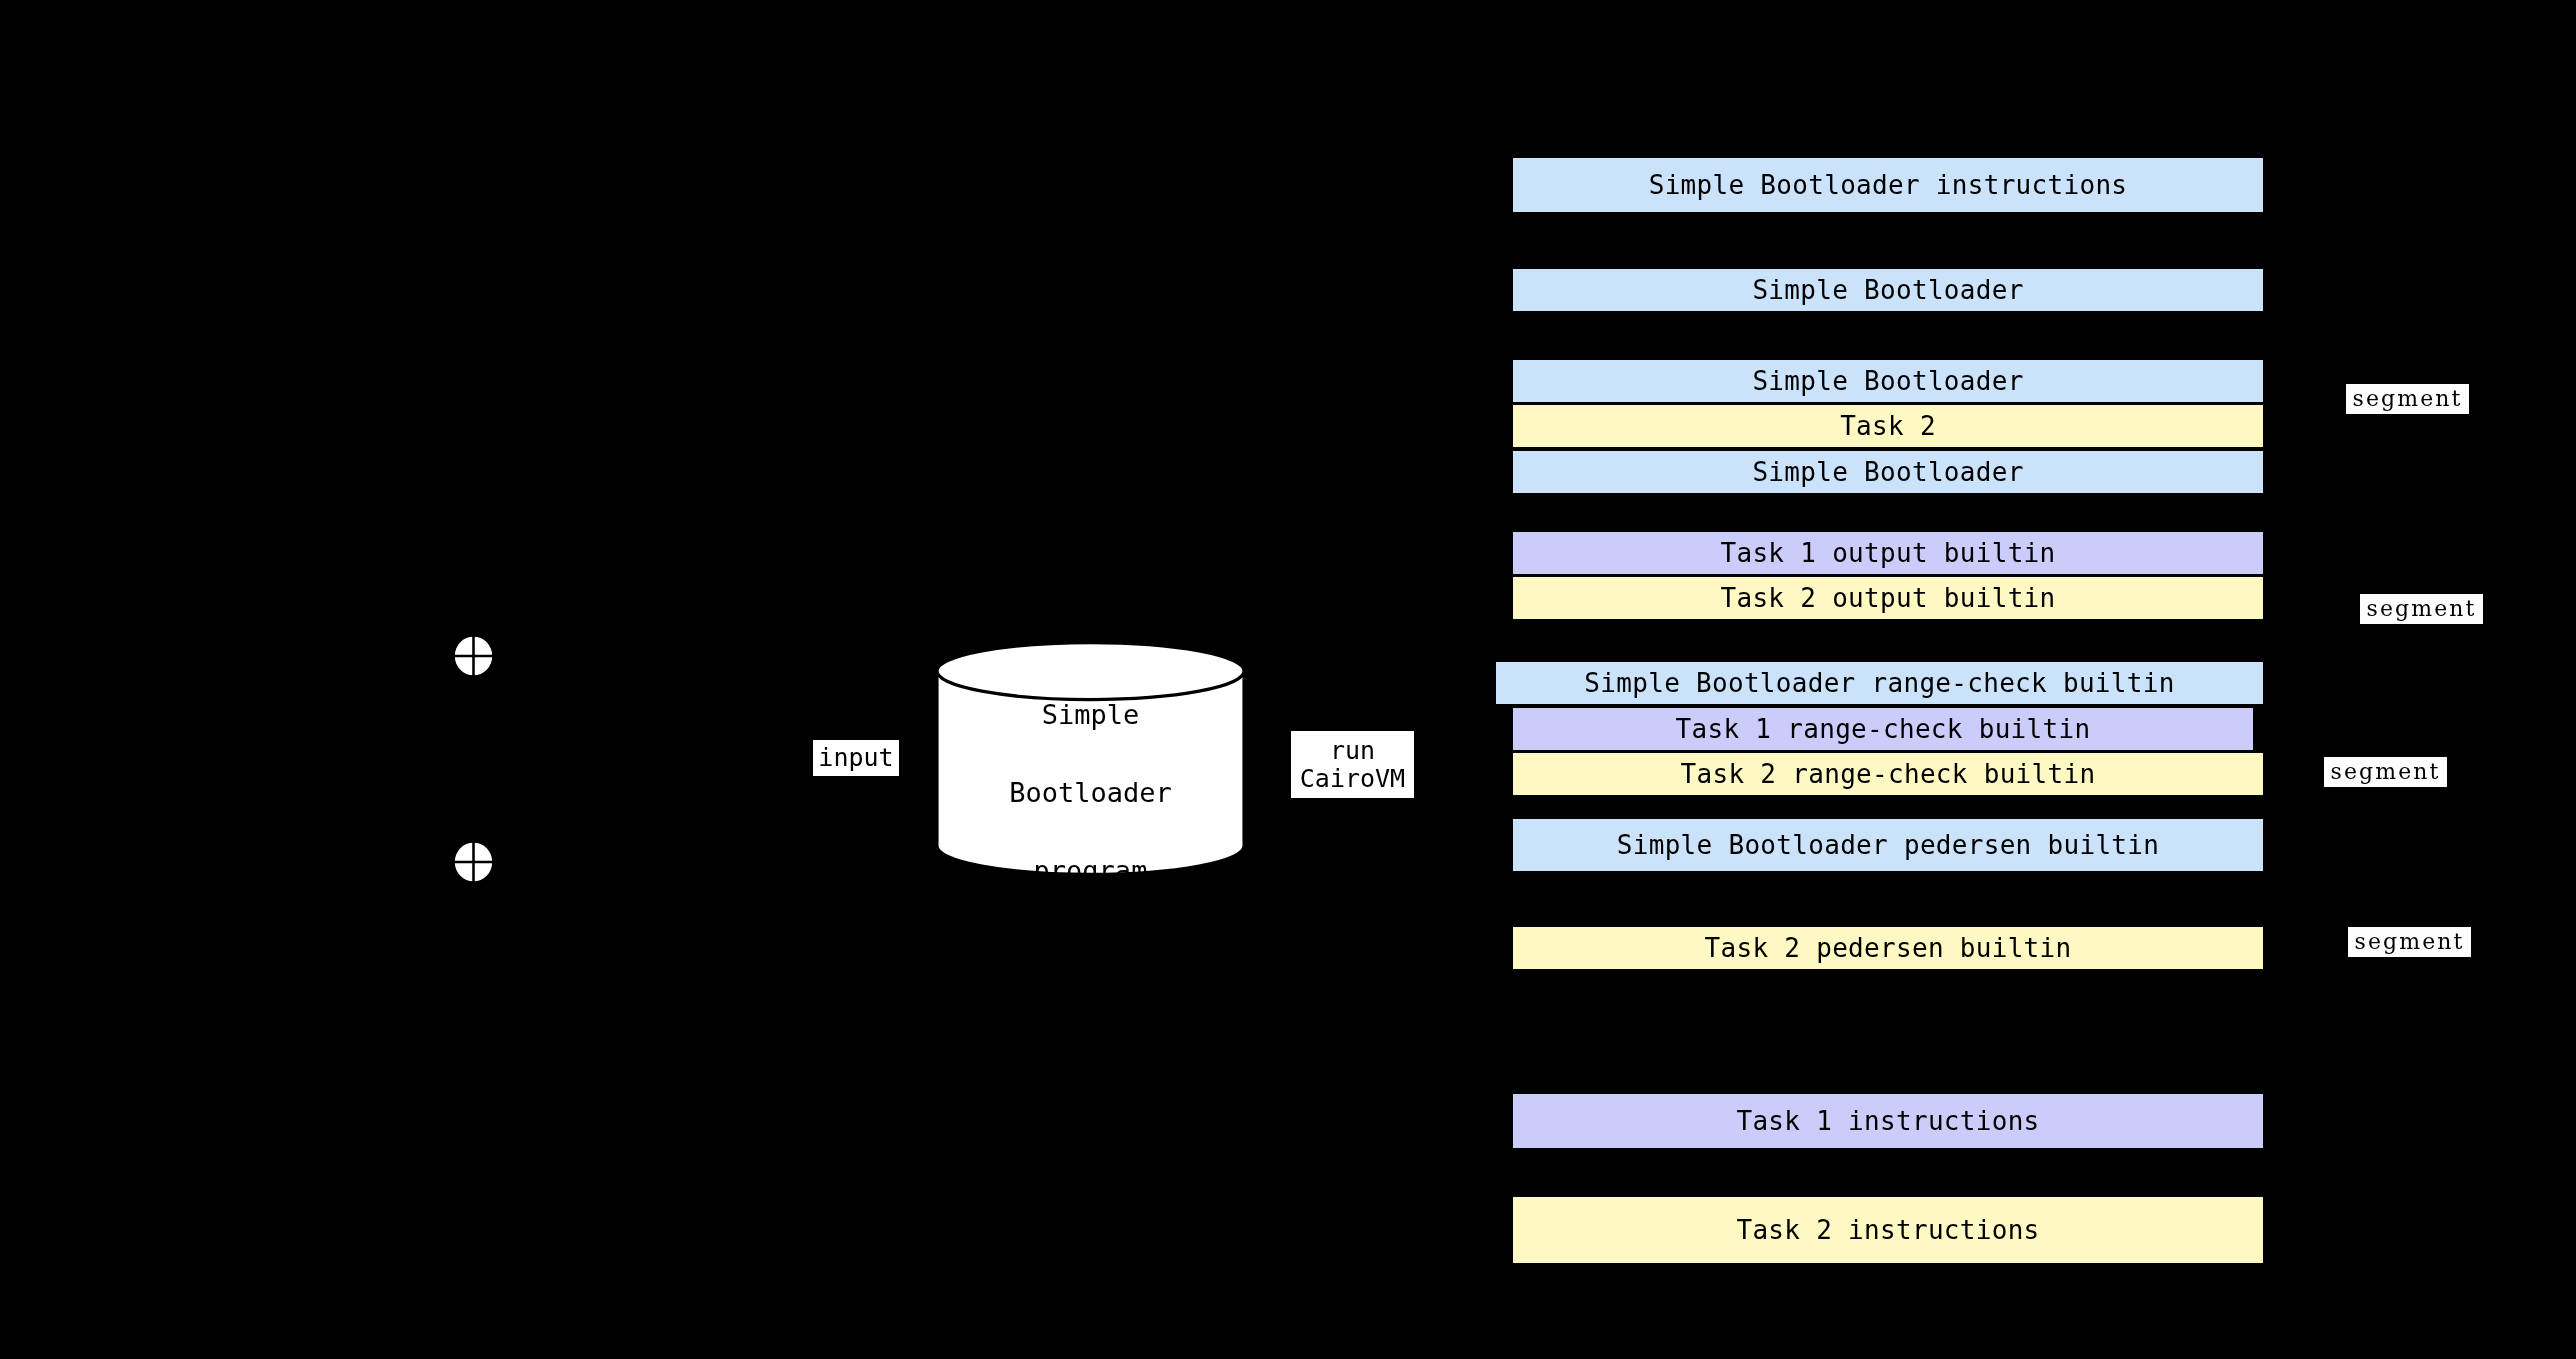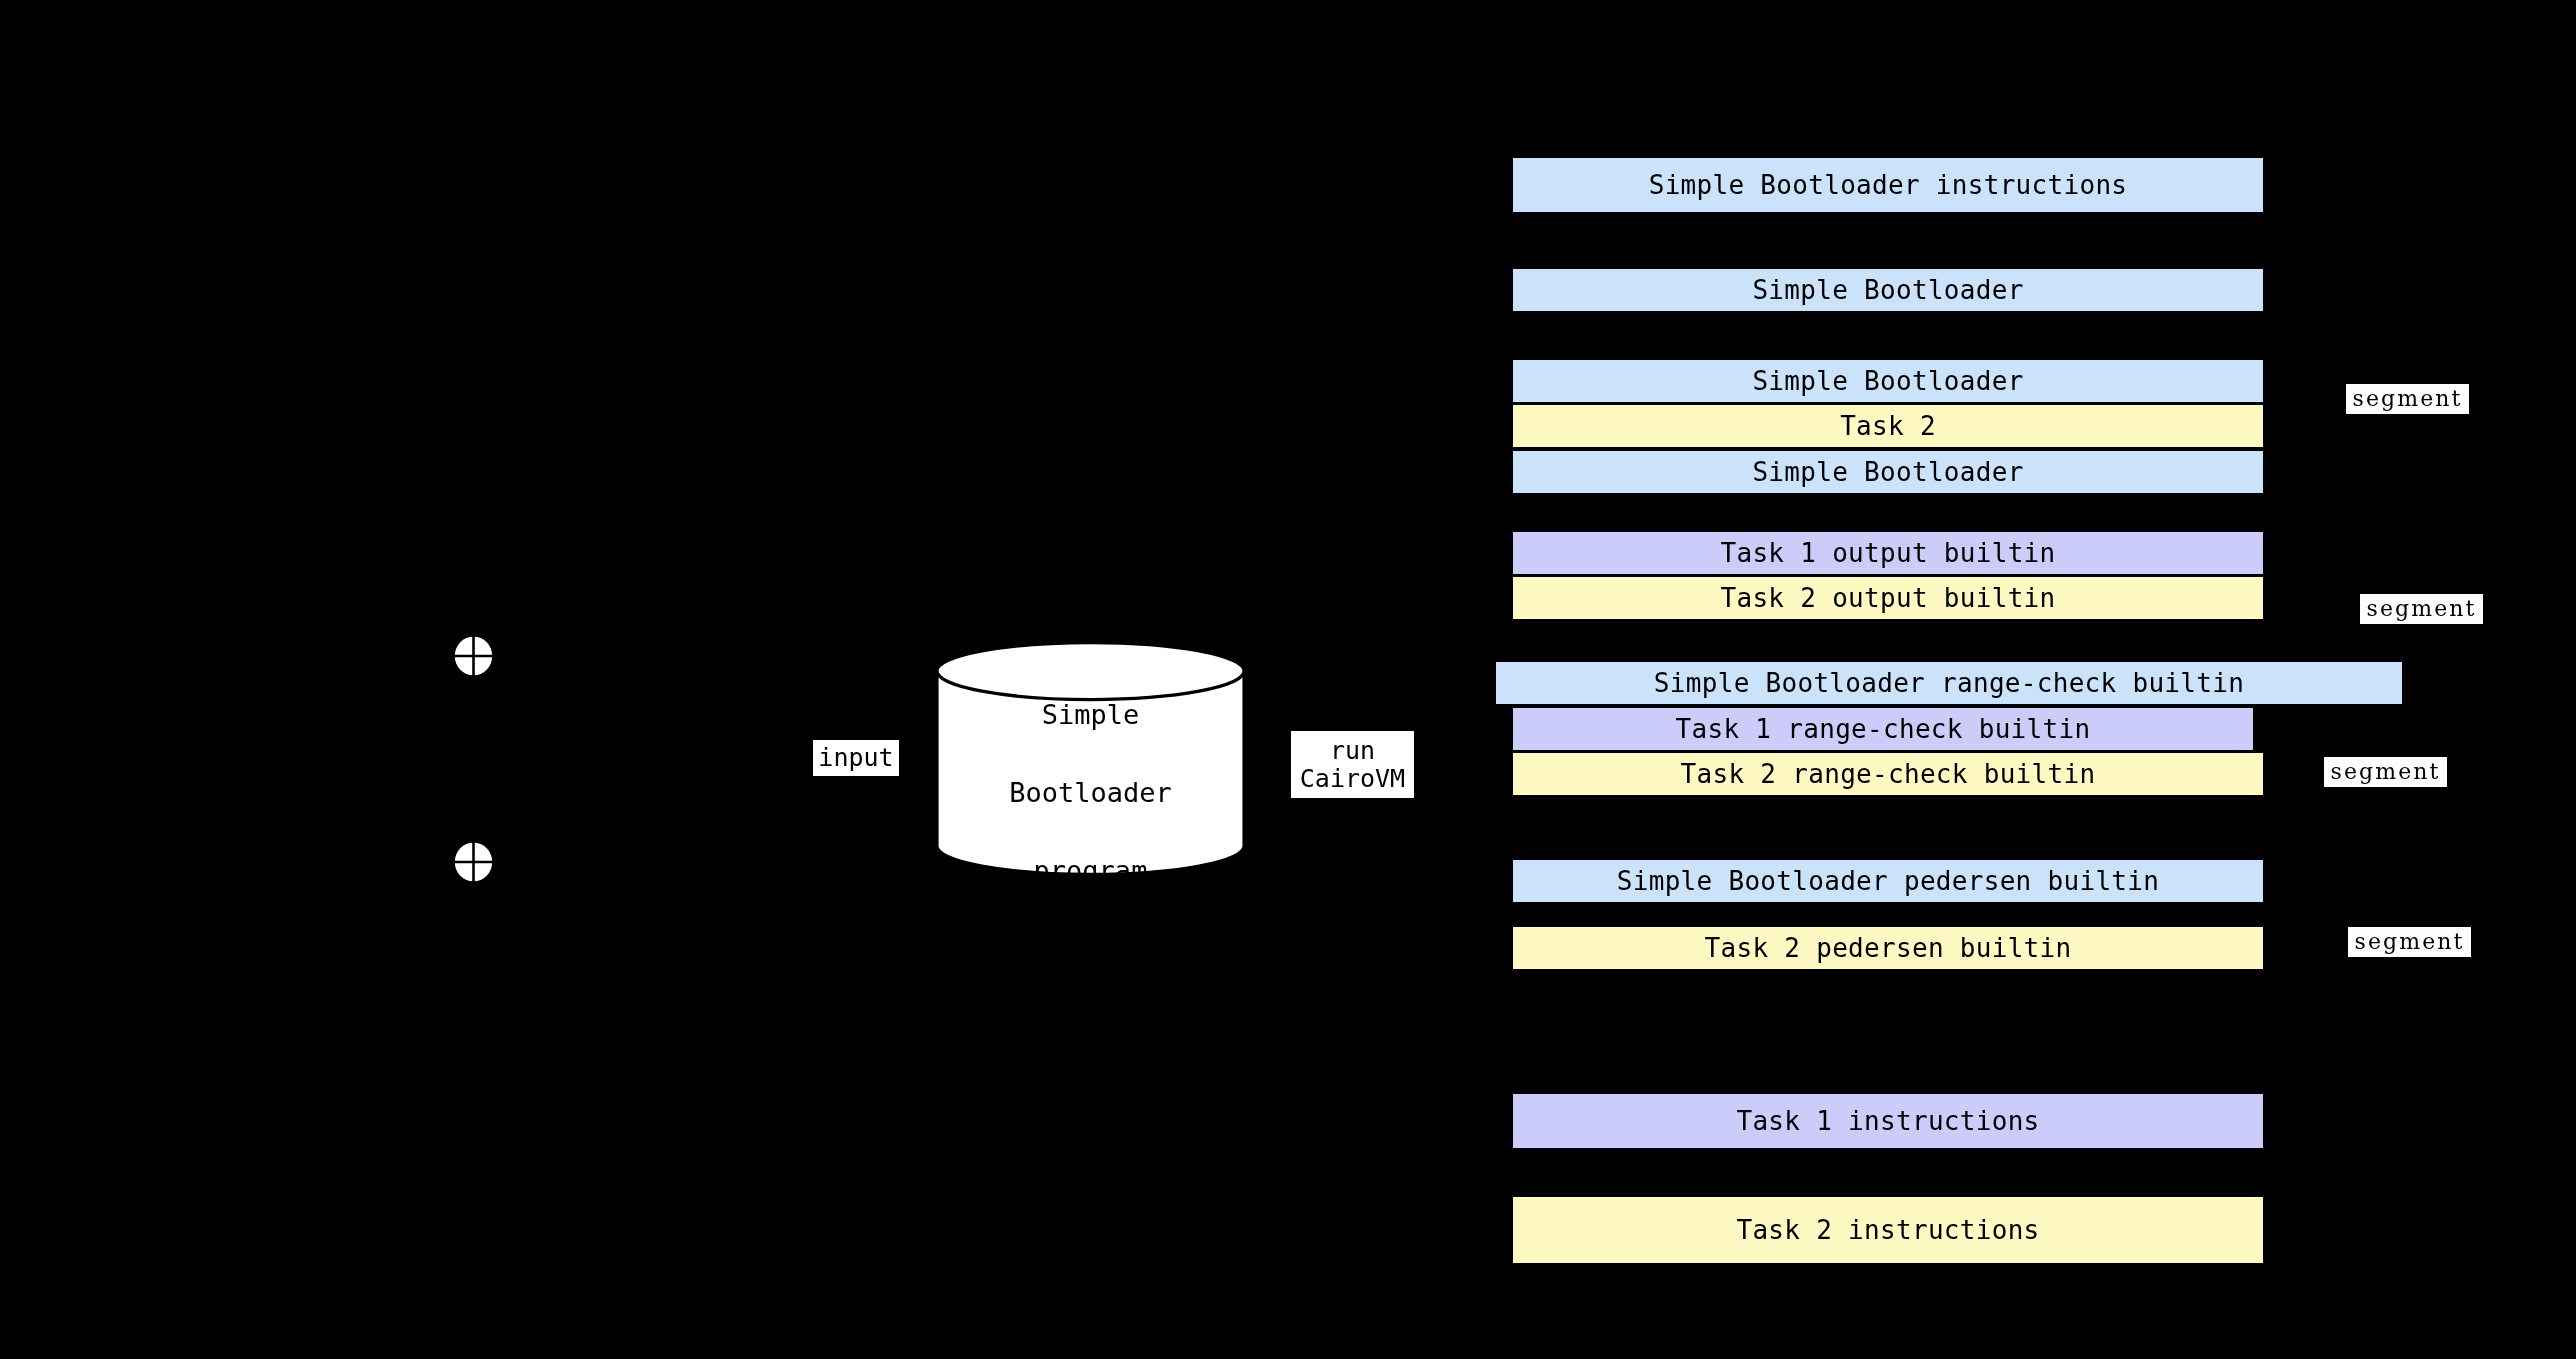--- a/index.html
+++ b/index.html
@@ -160,35 +160,35 @@
     <span>Task 1 output builtin</span>
   </div>
   <div class="mem-row pink" style="left:1513px; top:577px; width:750px; height:42px;">
     <span>Task 2 output builtin</span>
   </div>
 
   <div class="segment-label" style="left:2360px; top:594px;">
     <span>segment</span>
   </div>
 
-  <div class="mem-row blue" style="left:1496px; top:662px; width:906px; height:42px;">
+  <div class="mem-row blue" style="left:1496px; top:662px; width:767px; height:42px;">
     <span>Simple Bootloader range-check builtin</span>
   </div>
   <div class="mem-row lavender" style="left:1513px; top:708px; width:740px; height:42px;">
     <span>Task 1 range-check builtin</span>
   </div>
   <div class="mem-row pink" style="left:1513px; top:753px; width:750px; height:42px;">
     <span>Task 2 range-check builtin</span>
   </div>
 
   <div class="segment-label" style="left:2324px; top:757px;">
     <span>segment</span>
   </div>
 
-  <div class="mem-row blue" style="left:1513px; top:860px; width:750px; height:42px;">
+  <div class="mem-row blue" style="left:1513px; top:819px; width:750px; height:52px;">
     <span>Simple Bootloader pedersen builtin</span>
   </div>
   <div class="mem-row pink" style="left:1513px; top:927px; width:750px; height:42px;">
     <span>Task 2 pedersen builtin</span>
   </div>
 
   <div class="segment-label" style="left:2348px; top:927px;">
     <span>segment</span>
   </div>
 

